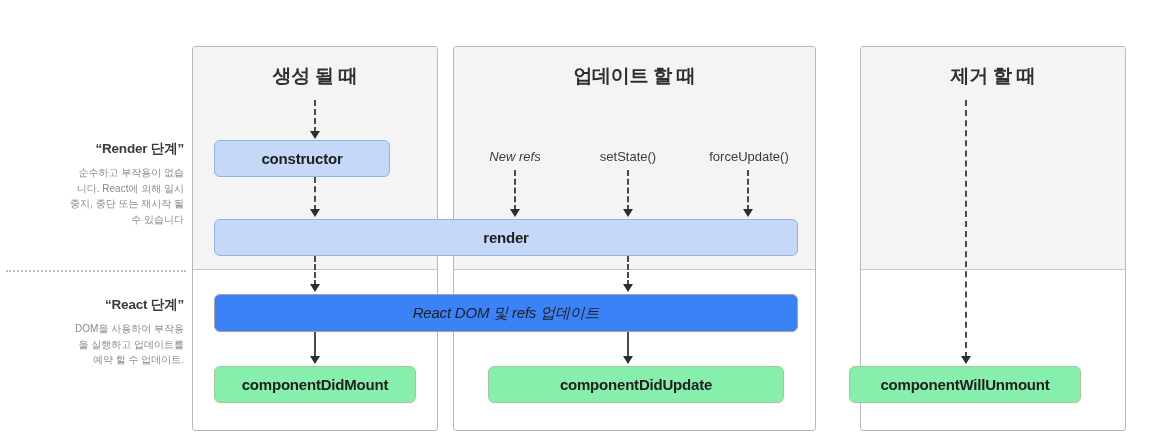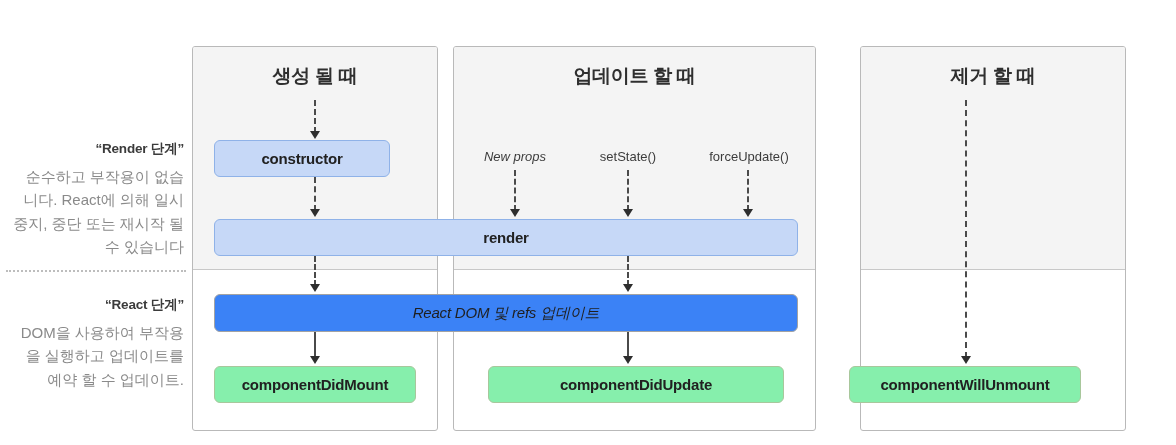--- a/index.html
+++ b/index.html
@@ -29,21 +29,21 @@
     color: #5a5a5a;
   }
   .phase-title {
     font-size: 13.5px;
     font-weight: bold;
     color: #3b3b3b;
     letter-spacing: -0.2px;
     margin-bottom: 7px;
   }
   .phase-desc {
-    font-size: 15px;
+    font-size: 10px;
     line-height: 1.55;
     color: #8a8a8a;
   }
 
   .phase-divider {
     position: absolute;
     left: 6px;
     top: 270px;
     width: 180px;
     height: 0;
@@ -184,21 +184,21 @@
   <div class="col" id="col-update">
     <div class="col-render-bg"></div>
     <div class="col-head">업데이트 할 때</div>
   </div>
 
   <div class="col" id="col-unmount">
     <div class="col-render-bg"></div>
     <div class="col-head">제거 할 때</div>
   </div>
 
-  <div class="trigger ital" id="trig-newprops">New props</div>
+  <div class="trigger ital" id="trig-newprops">New refs</div>
   <div class="trigger" id="trig-setstate">setState()</div>
   <div class="trigger" id="trig-forceupdate">forceUpdate()</div>
 
   <div class="conn dashed" style="left:314px; top:100px;  height:33px;"></div>
   <div class="arrowhead" style="left:310px; top:131px;"></div>
 
   <div class="conn dashed" style="left:314px; top:177px;  height:34px;"></div>
   <div class="arrowhead" style="left:310px; top:209px;"></div>
 
   <div class="conn dashed" style="left:314px; top:256px;  height:30px;"></div>

